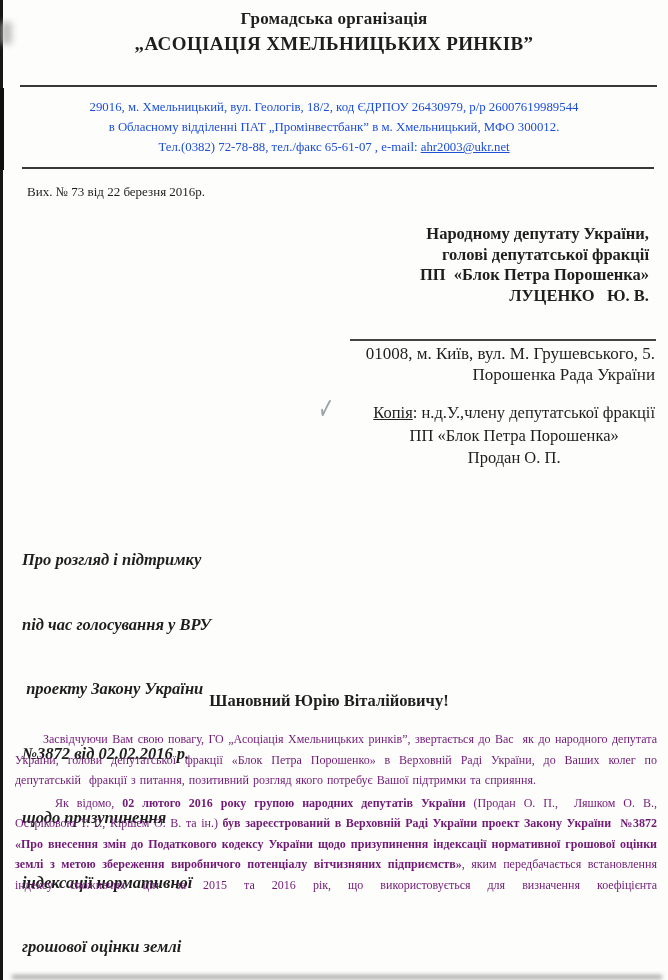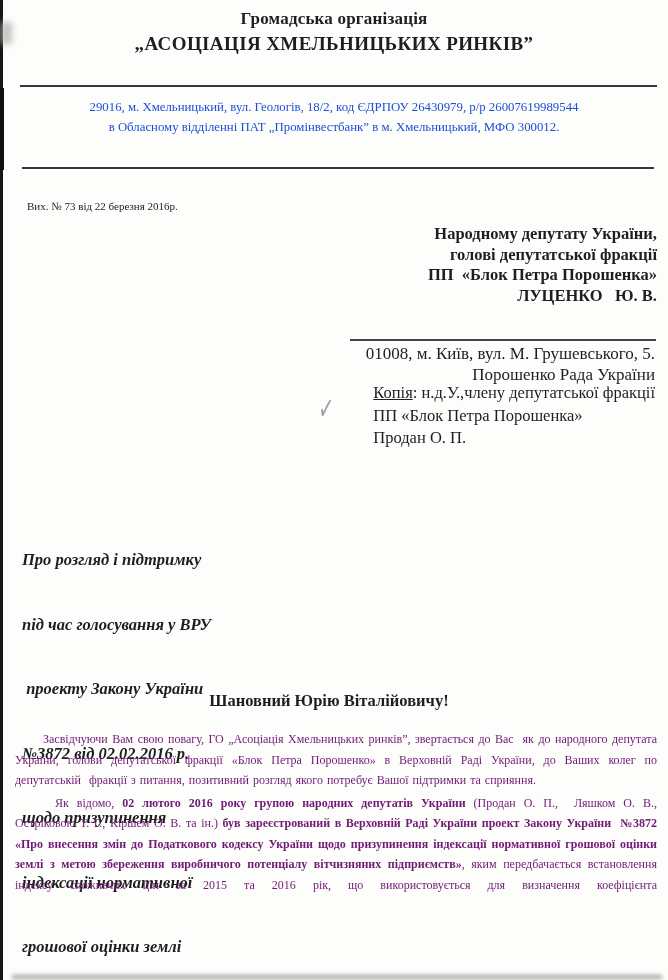--- a/index.html
+++ b/index.html
@@ -27,28 +27,28 @@
   
   .org-header { position:absolute; top:9px; left:0; right:0; text-align:center; font-weight:bold; }
   .org-type { font-size:17px; letter-spacing:.2px; }
   .org-name { font-size:19px; letter-spacing:.4px; margin-top:4px; }
 
   .contact { position:absolute; top:97px; left:14px; right:14px; text-align:center;
              font-size:12.8px; line-height:20px; color:#1d4ed8; }
   .email { text-decoration:underline; }
 
   
-  .ref-line { position:absolute; top:200px; left:27px; font-size:11px; }
+  .ref-line { position:absolute; top:184px; left:27px; font-size:13px; }
 
   
-  .recipient { position:absolute; top:224px; right:11px; text-align:right;
+  .recipient { position:absolute; top:224px; right:19px; text-align:right;
                font-weight:bold; font-size:16.5px; line-height:20.5px; }
   .addr { position:absolute; top:343px; right:13px; text-align:right;
           font-size:17px; line-height:21px; }
-  .copy { position:absolute; top:382px; right:13px; text-align:left;
+  .copy { position:absolute; top:402px; right:13px; text-align:center;
           font-size:16.5px; line-height:22.5px; }
   .copy .u { text-decoration:underline; }
 
   .checkmark { position:absolute; left:316px; top:395px;
                font-family:"DejaVu Sans",sans-serif;
                font-size:24px; color:#9aa1a7;
                transform:scaleY(1.35) scaleX(.75) rotate(6deg);
                transform-origin:center; }
 
   
@@ -80,38 +80,39 @@
   <div class="org-header">
     <div class="org-type">Громадська організація</div>
     <div class="org-name">„АСОЦІАЦІЯ ХМЕЛЬНИЦЬКИХ РИНКІВ”</div>
   </div>
 
   <div class="rule rule-1"></div>
 
   <div class="contact">
     <div>29016, м. Хмельницький, вул. Геологів, 18/2, код ЄДРПОУ 26430979, р/р 26007619989544</div>
     <div>в Обласному відділенні ПАТ „Промінвестбанк” в м. Хмельницький, МФО 300012.</div>
+    <div><span>Тел.(0382) 72-78-88, тел./факс 65-61-07 , e-mail: </span><span class="email">ahr2003@ukr.net</span></div>
   </div>
 
   <div class="rule rule-2"></div>
 
   <div class="ref-line">Вих. № 73 від 22 березня 2016р.</div>
 
   <div class="recipient">
     <div>Народному депутату України,</div>
     <div>голові депутатської фракції</div>
     <div>ПП&nbsp; «Блок Петра Порошенка»</div>
     <div>ЛУЦЕНКО &nbsp; Ю. В.</div>
   </div>
 
   <div class="rule rule-3"></div>
 
   <div class="addr">
     <div>01008, м. Київ, вул. М. Грушевського, 5.</div>
-    <div>Порошенко Рада України</div>
+    <div>Порошенка Рада України</div>
   </div>
 
   <div class="checkmark">✓</div>
 
   <div class="copy">
     <div><span class="u">Копія</span><span>: н.д.У.,члену депутатської фракції</span></div>
     <div>ПП «Блок Петра Порошенка»</div>
     <div>Продан О. П.</div>
   </div>
 

